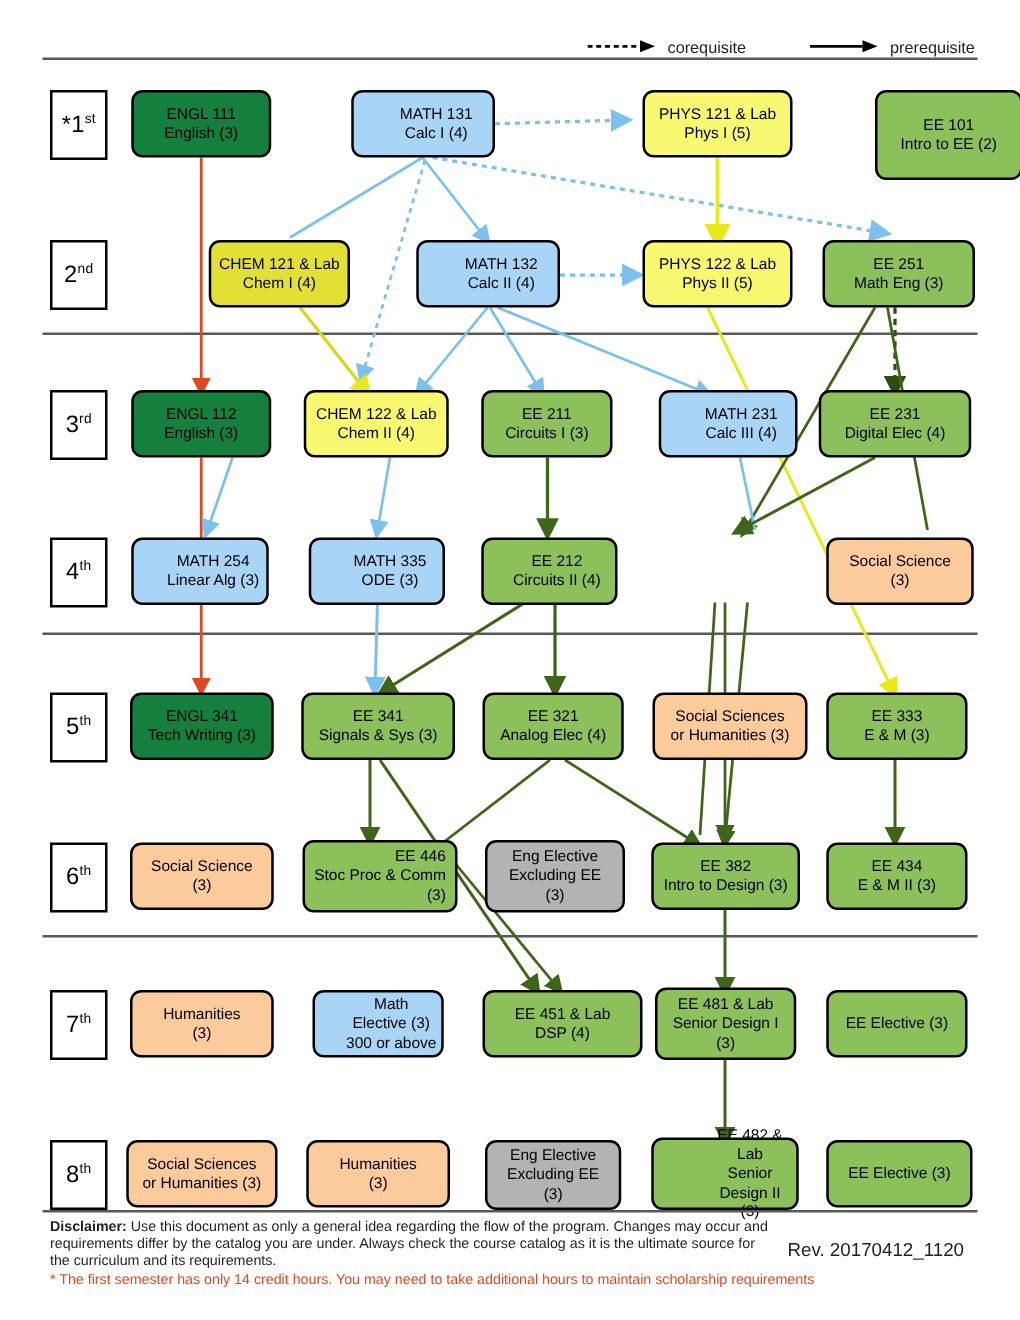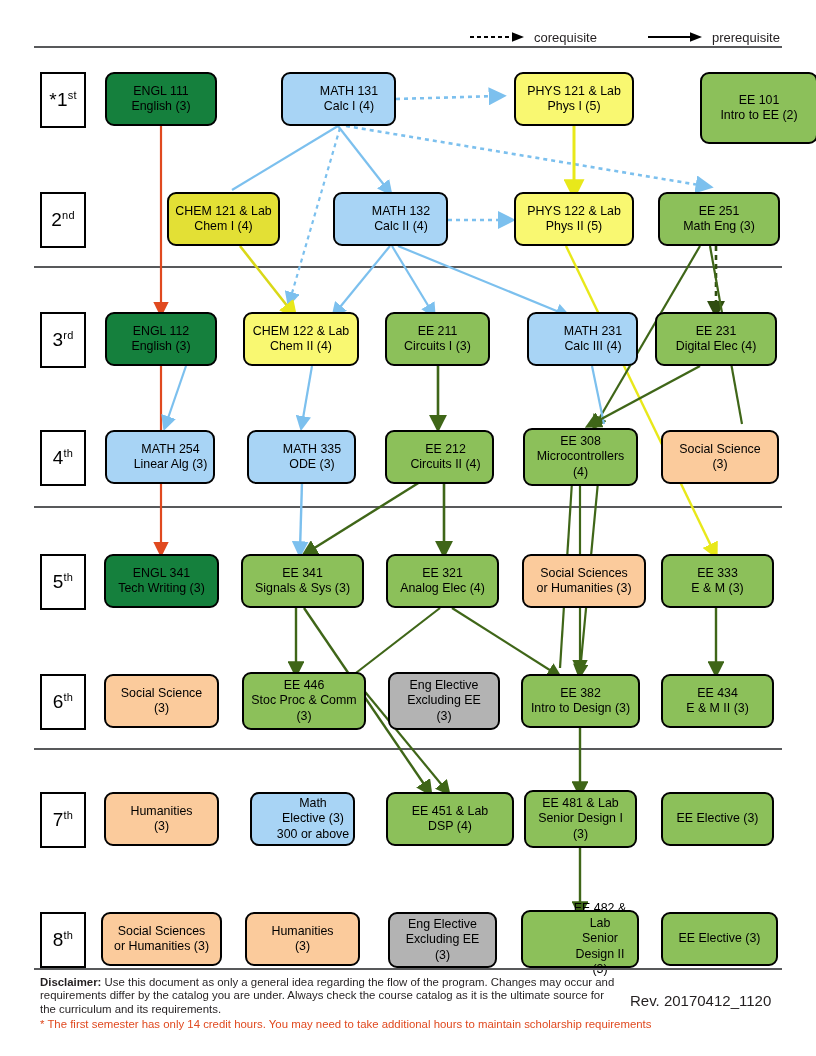--- a/index.html
+++ b/index.html
@@ -247,25 +247,20 @@
 Linear Alg (3)</span>
     </div>
   <div class="node c-blue" style="left:247px;top:430px;width:109px;height:54px;">
       <span class="txt">MATH 335
 ODE (3)</span>
     </div>
   <div class="node c-green" style="left:385px;top:430px;width:109px;height:54px;padding-left:15px;">
       <span class="txt">EE 212
 Circuits II (4)</span>
     </div>
-  <div class="node c-green" style="left:523px;top:428px;width:115px;height:58px;">
-      <span class="txt">EE 308
-Microcontrollers
-(4)</span>
-    </div>
   <div class="node c-peach" style="left:661px;top:430px;width:118px;height:54px;">
       <span class="txt">Social Science
 (3)</span>
     </div>
 
   <div class="node c-orange" style="left:104px;top:554px;width:115px;height:54px;">
       <span class="txt">ENGL 341
 Tech Writing (3)</span>
     </div>
   <div class="node c-green" style="left:241px;top:554px;width:123px;height:54px;">
@@ -282,21 +277,21 @@
     </div>
   <div class="node c-green" style="left:661px;top:554px;width:113px;height:54px;">
       <span class="txt">EE 333
 E &amp; M (3)</span>
     </div>
 
   <div class="node c-peach" style="left:104px;top:674px;width:115px;height:54px;">
       <span class="txt">Social Science
 (3)</span>
     </div>
-  <div class="node c-green" style="left:242px;top:672px;width:124px;height:58px;">
+  <div class="node c-green" style="left:242px;top:672px;width:124px;height:58px;text-align:right;">
       <span class="txt">EE 446
 Stoc Proc &amp; Comm
 (3)</span>
     </div>
   <div class="node c-gray" style="left:388px;top:672px;width:112px;height:58px;">
       <span class="txt">Eng Elective
 Excluding EE
 (3)</span>
     </div>
   <div class="node c-green" style="left:521px;top:674px;width:119px;height:54px;">

